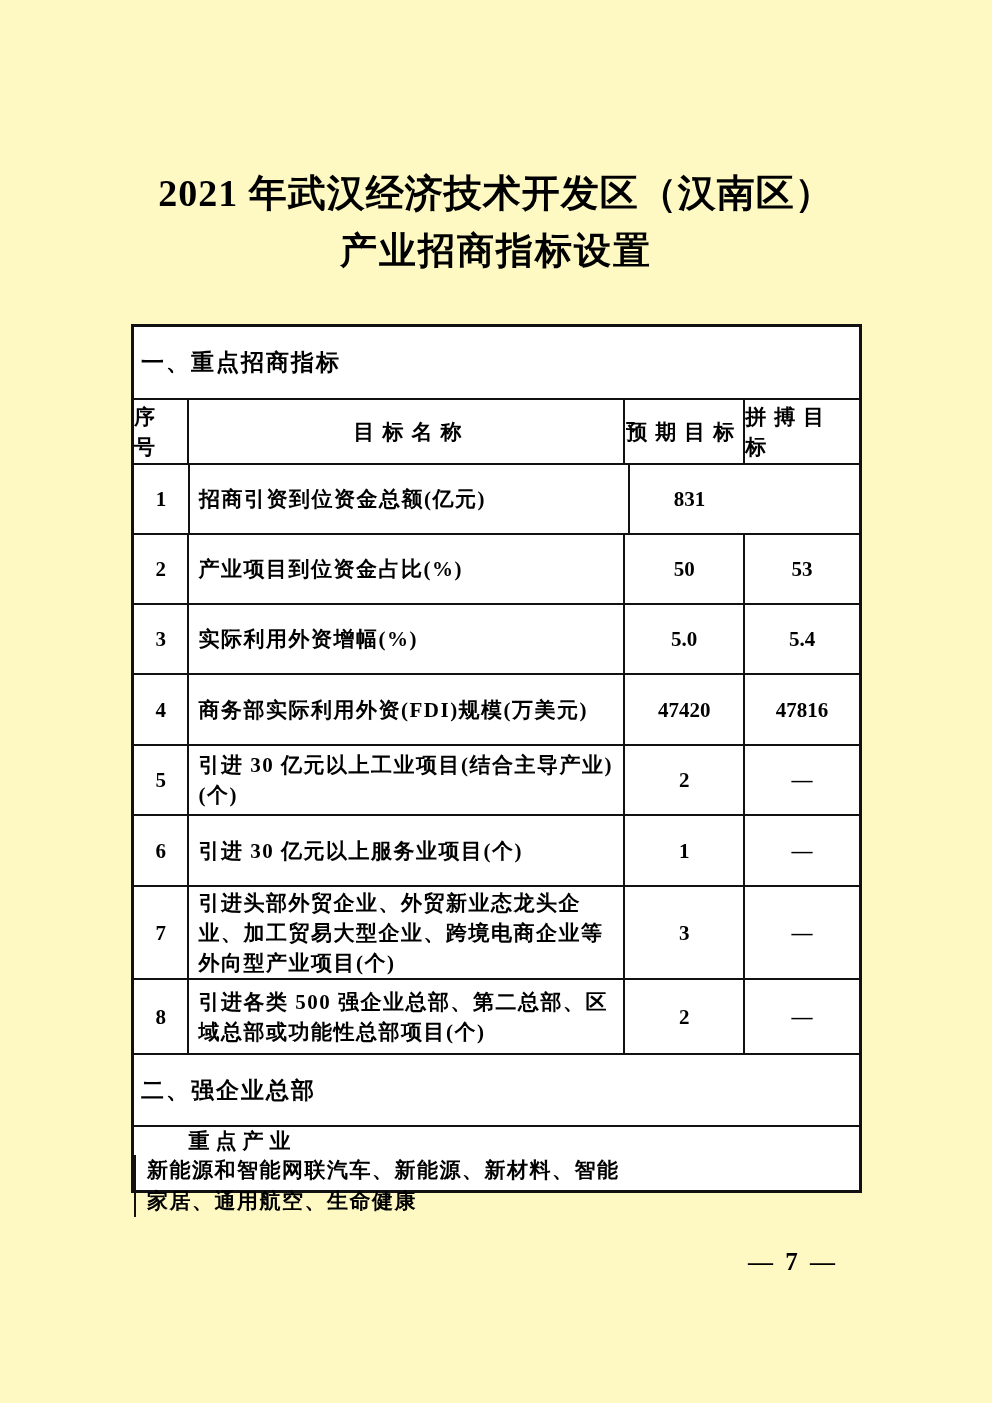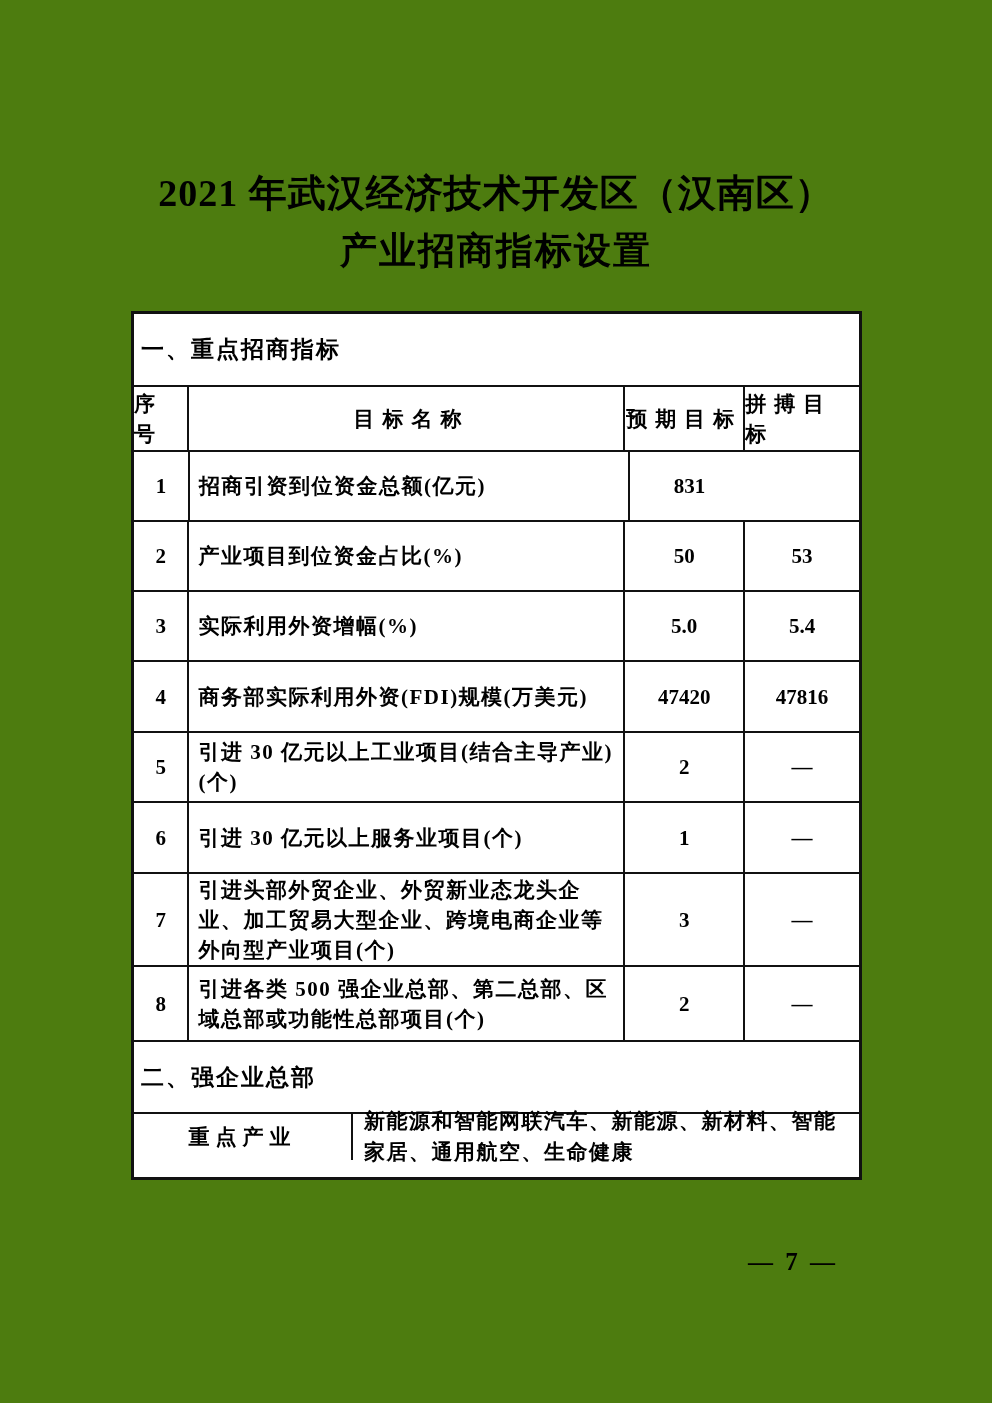--- a/index.html
+++ b/index.html
@@ -2,21 +2,21 @@
 <html lang="zh"><head>
 <meta charset="utf-8">
 <style>
   * { margin: 0; padding: 0; box-sizing: border-box; }
   html, body { background: #e8e8e8; }
   .page {
     position: relative;
     width: 992px;
     height: 1403px;
     margin: 0 auto;
-    background: #4d7c0f;
+    background: #fef9c3;
     font-family: "Liberation Serif", "DejaVu Serif", serif;
     color: #000000;
     overflow: hidden;
   }
   
   .title-line1 {
     position: absolute;
     top: 170px; left: 0; width: 100%;
     text-align: center;
     font-size: 38px;
@@ -30,21 +30,21 @@
     top: 228px; left: 0; width: 100%;
     text-align: center;
     font-size: 37px;
     font-weight: bold;
     letter-spacing: 2px;
     line-height: 46px;
   }
   
   .ind-table {
     position: absolute;
-    left: 131px; top: 311px;
+    left: 131px; top: 324px;
     width: 731px; height: 869px;
     border: 3px solid #111111;
     background: #ffffff;
   }
   .trow {
     display: flex;
     width: 725px;
     align-items: stretch;
   }
   .trow + .trow { border-top: 2px solid #111111; }
@@ -53,21 +53,21 @@
   .row-head   { height: 65px; font-family: Liberation Serif, serif; }
   .row-r0     { height: 70px; }
   .row-r1     { height: 70px; }
   .row-r2     { height: 70px; }
   .row-r3     { height: 71px; }
   .row-r4     { height: 70px; }
   .row-r5     { height: 71px; }
   .row-r6     { height: 93px; }
   .row-r7     { height: 75px; }
   .row-sec2   { height: 72px; }
-  .row-kv     { height: 48px; }
+  .row-kv     { height: 48px; flex-direction: column; }
   .cell {
     display: flex;
     align-items: center;
     font-weight: bold;
     font-size: 21px;
     line-height: 30px;
   }
   .cell + .cell { border-left: 2px solid #111111; }
   .c-idx   { width: 54px;  justify-content: center; }
   .c-name  { width: 440px; padding-left: 9px; padding-right: 6px; letter-spacing: 1.5px; }

